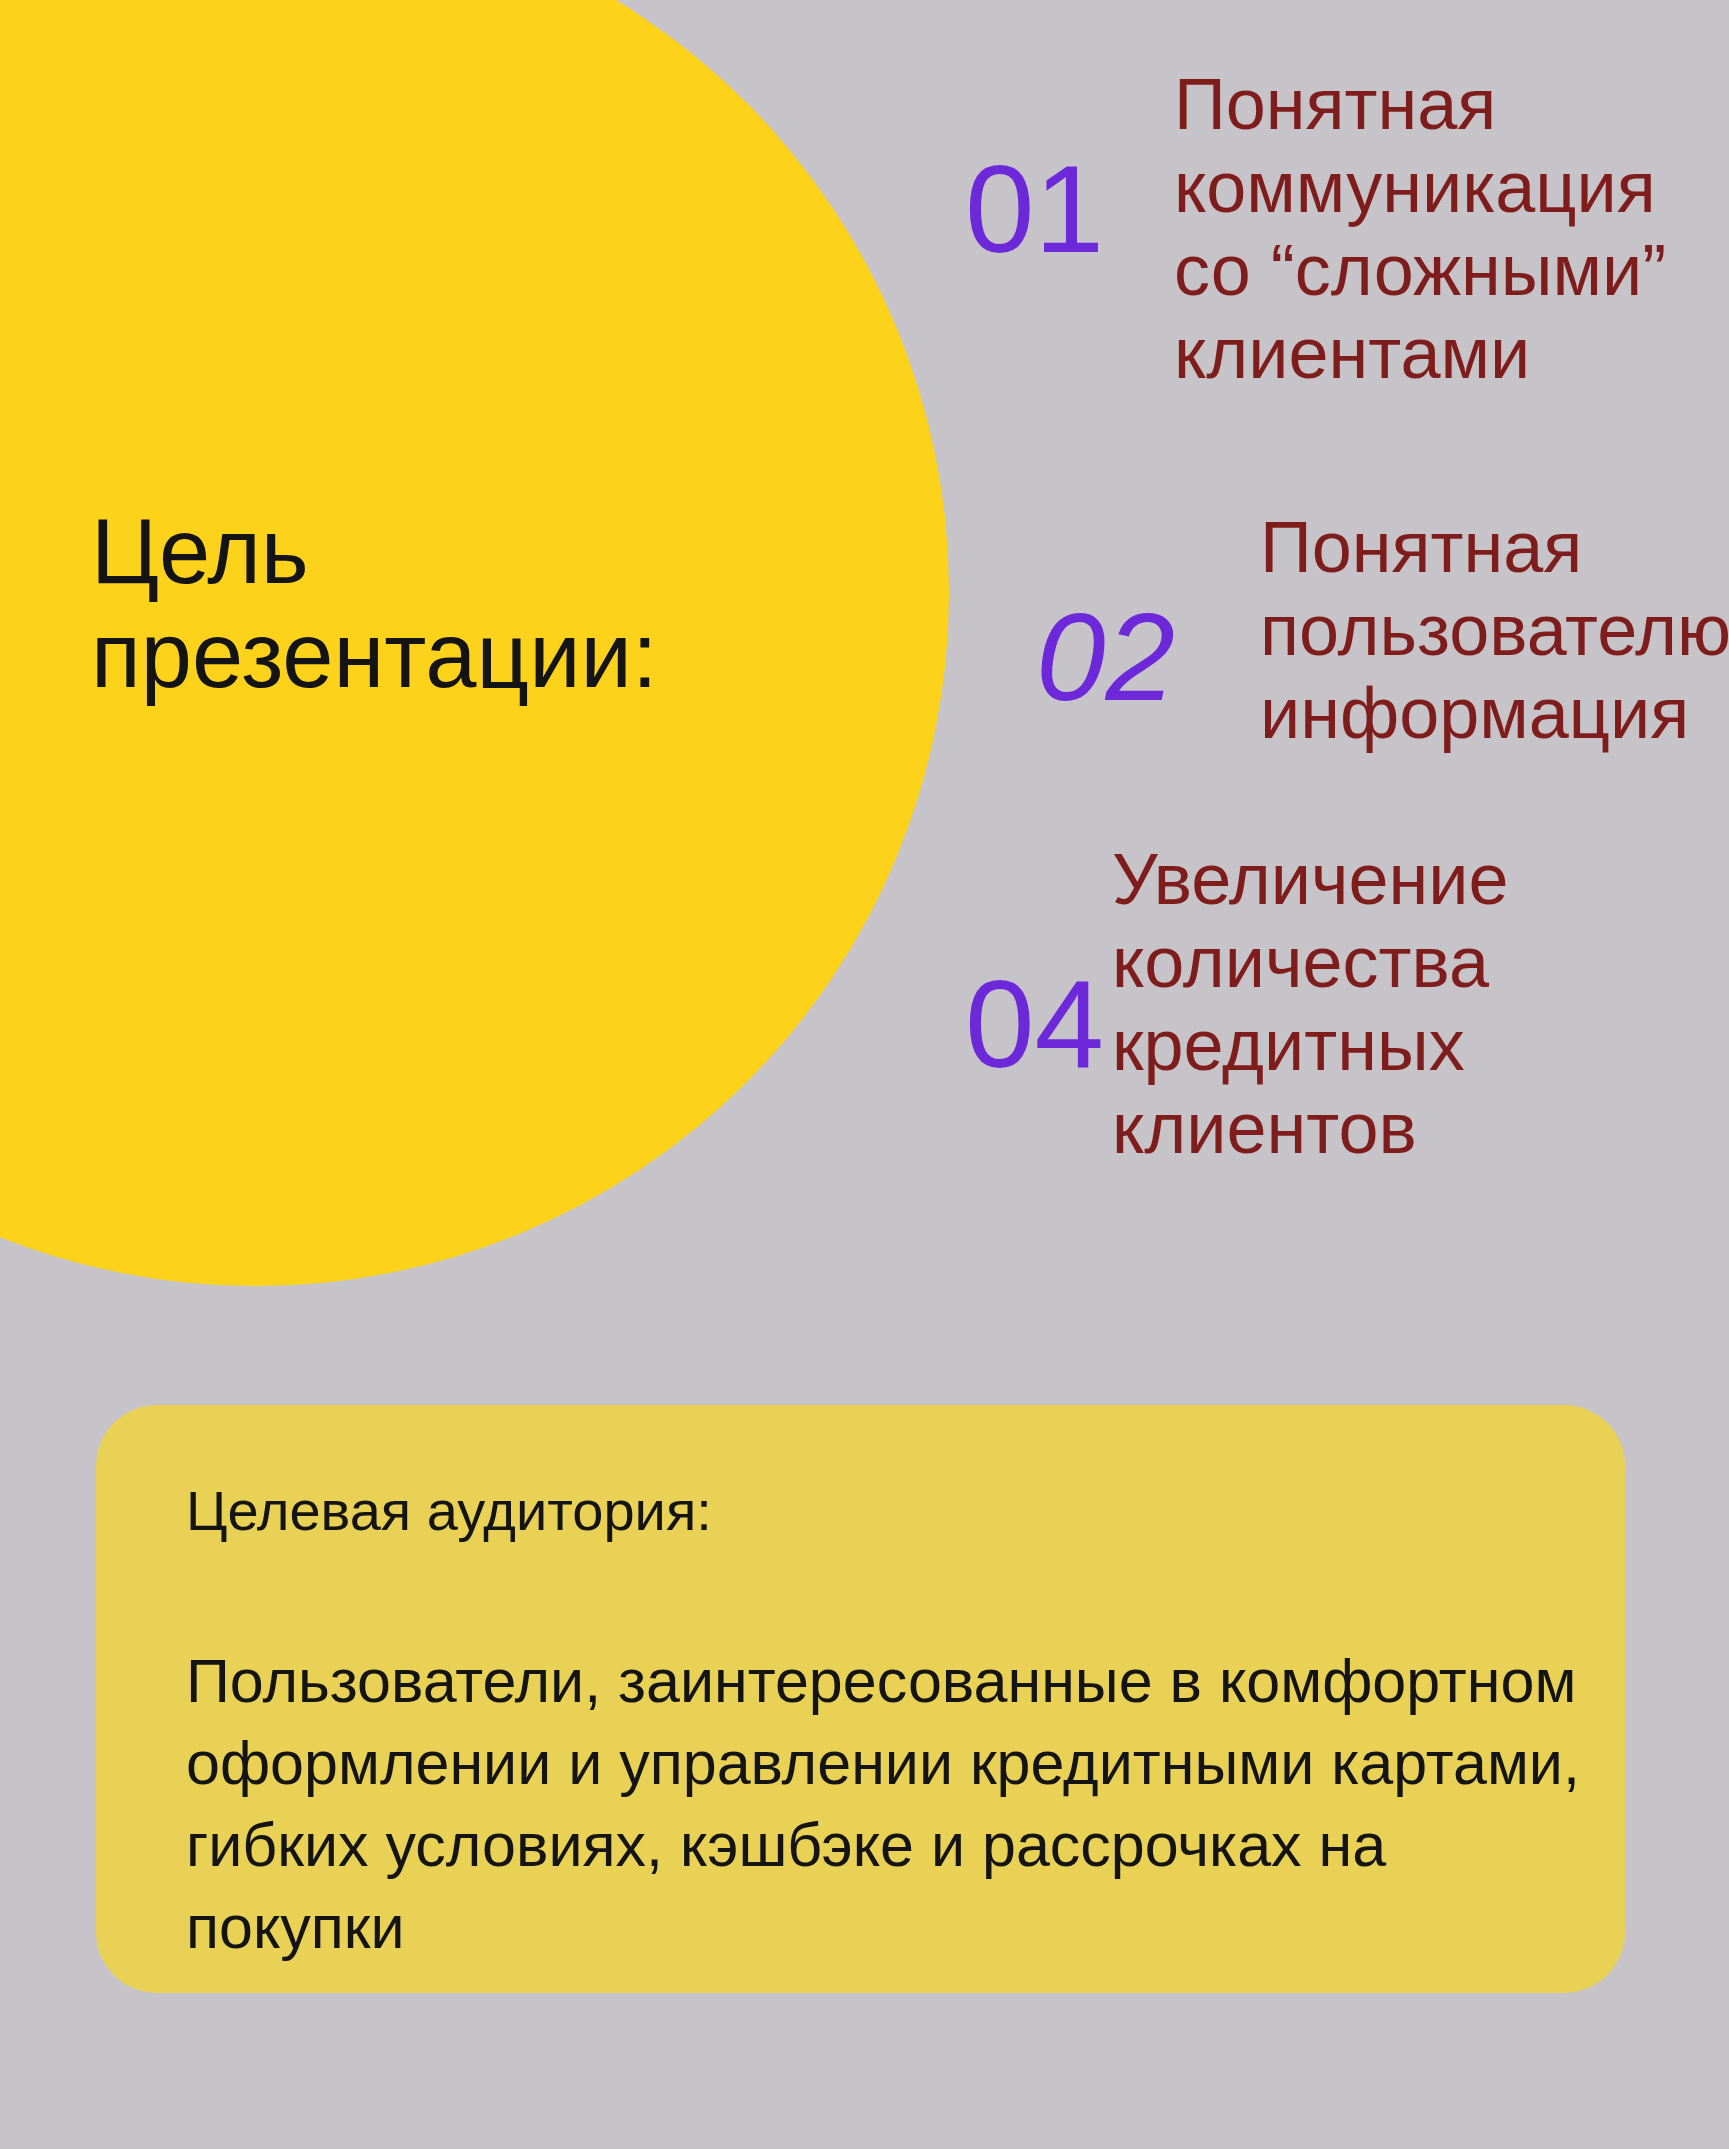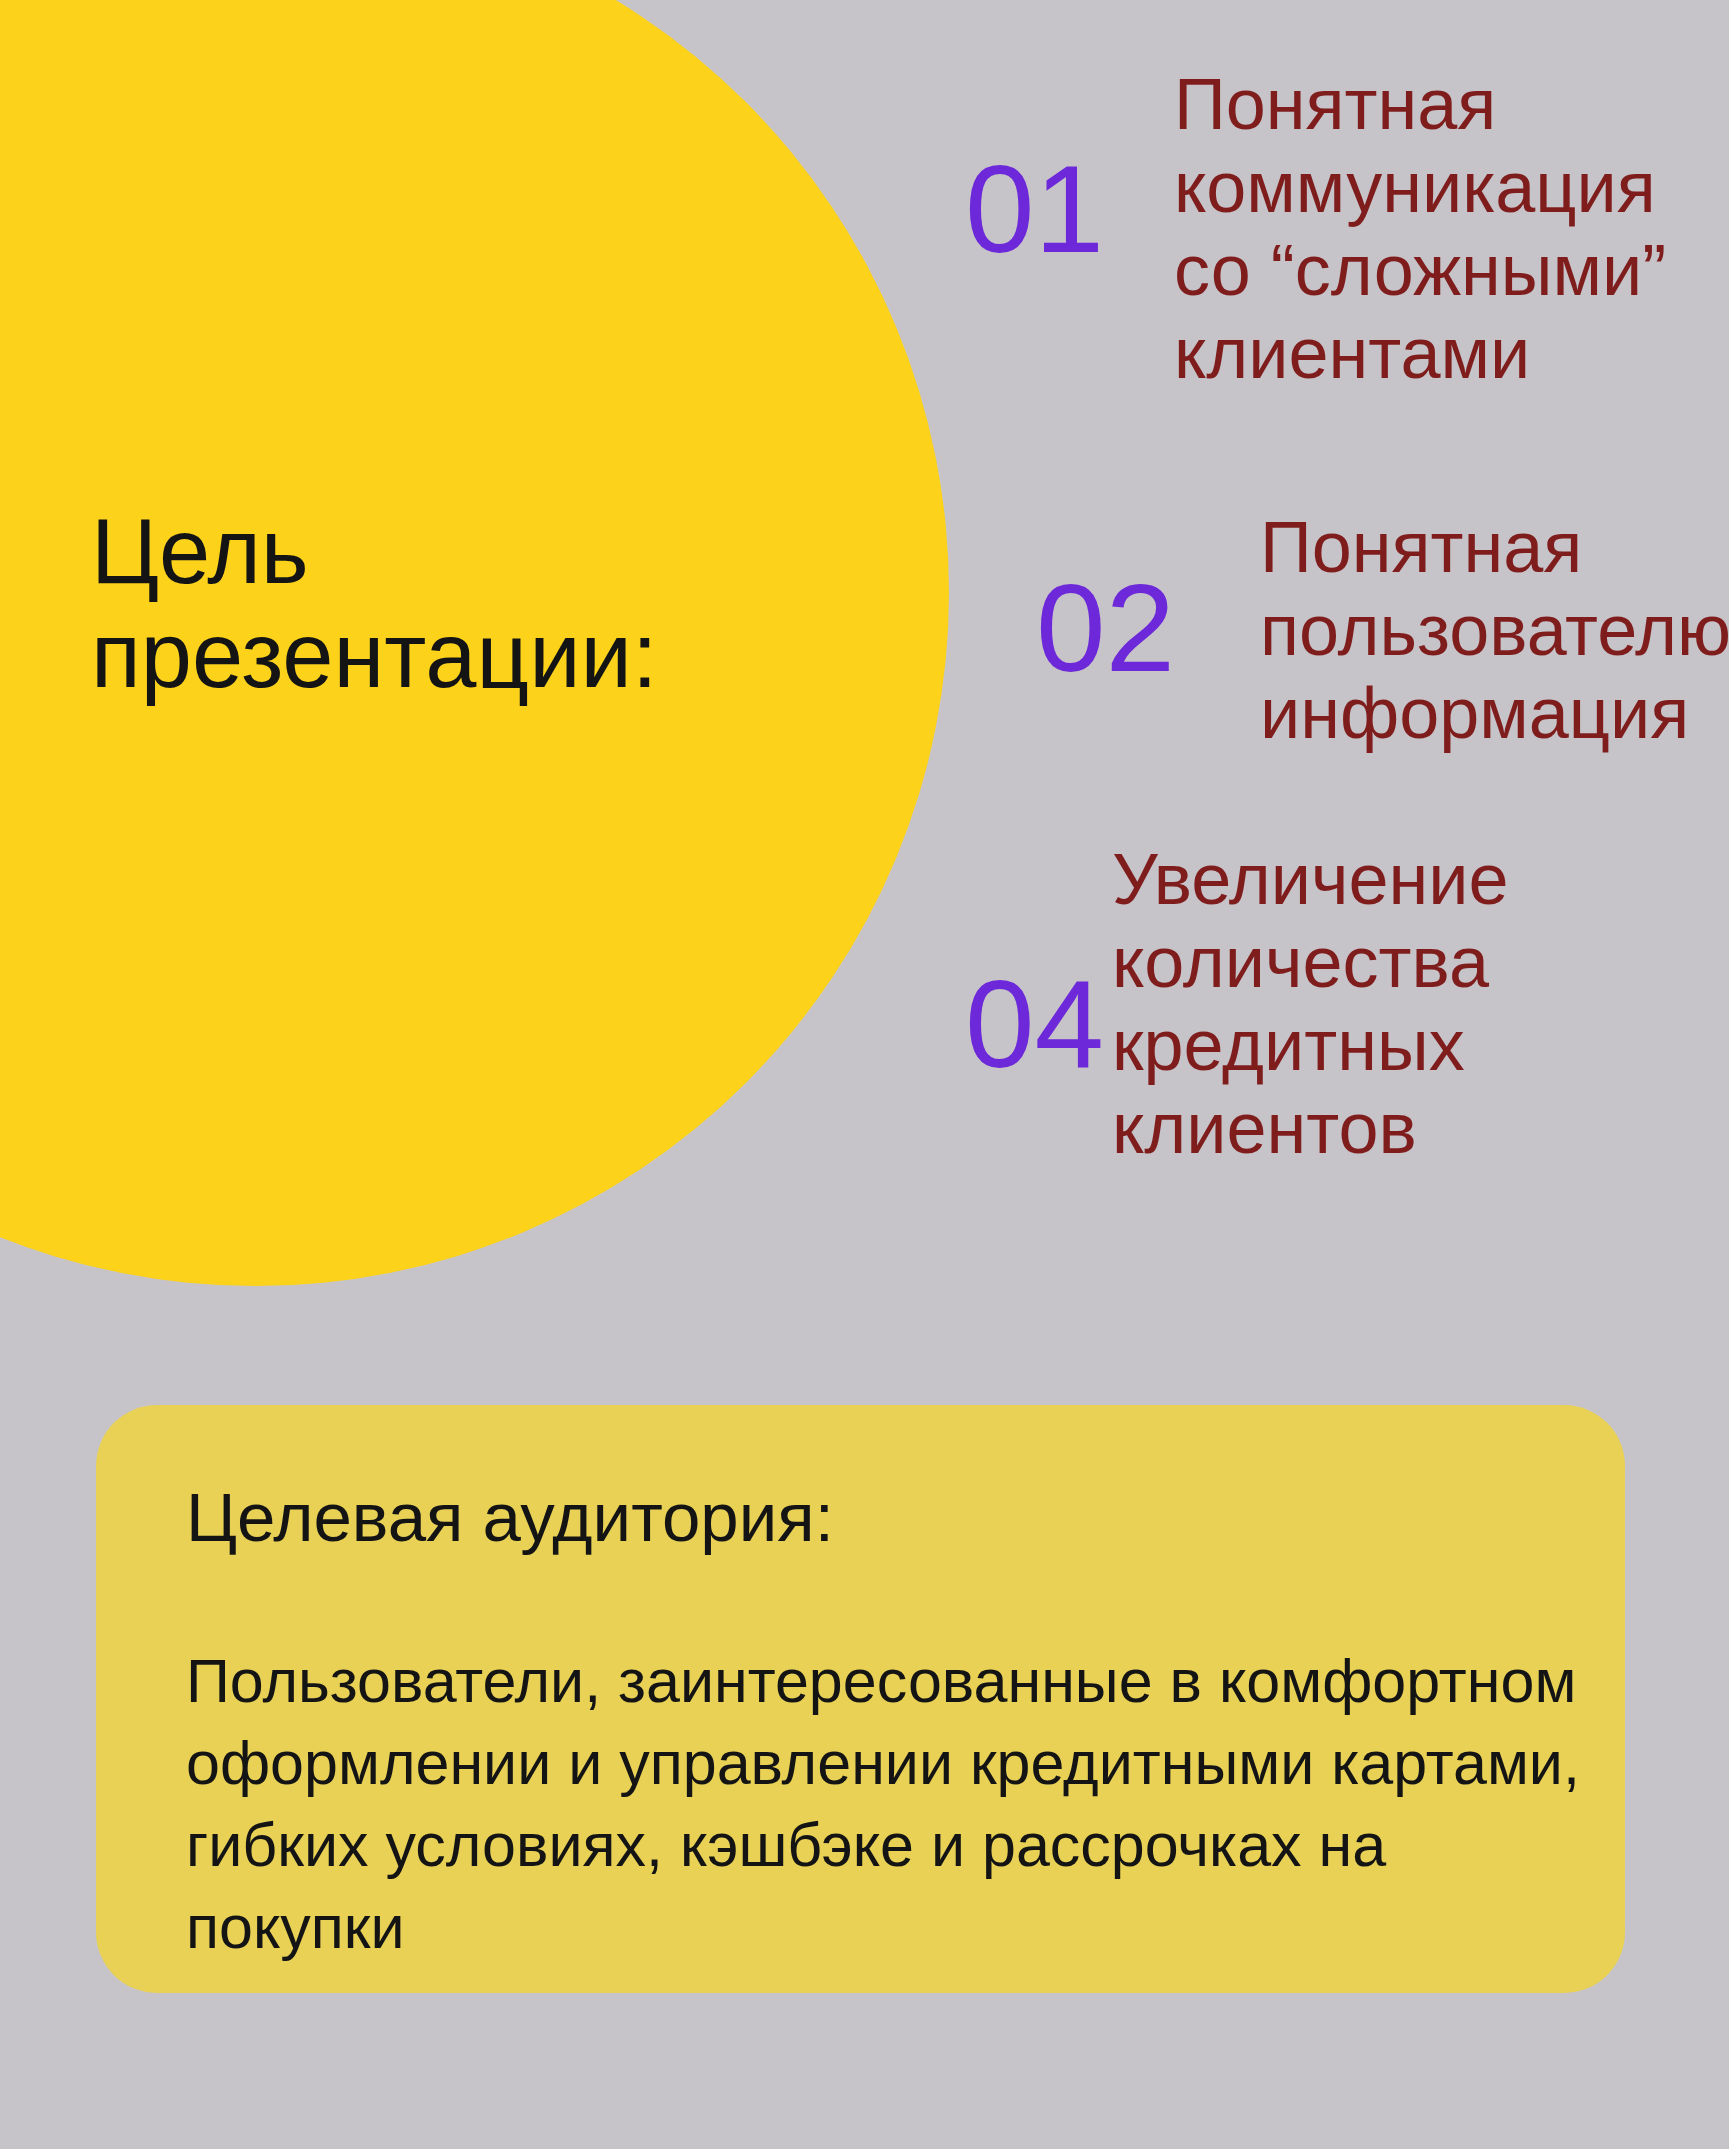--- a/index.html
+++ b/index.html
@@ -51,41 +51,41 @@
     position: absolute;
     font-size: 72px;
     line-height: 83px;
     color: #7f1d1d;
     white-space: pre-line;
   }
 
   .num-1 { left: 965px; top: 146px; }
   .txt-1 { left: 1174px; top: 63px; }
 
-  .num-2 { left: 1036px; top: 565px; }
+  .num-2 { left: 1036px; top: 594px; font-style: italic; }
   .txt-2 { left: 1260px; top: 506px; }
 
   .num-3 { left: 965px; top: 961px; }
   .txt-3 { left: 1112px; top: 838px; }
 
   
   .audience-card {
     position: absolute;
     left: 96px;
     top: 1405px;
     width: 1529px;
     height: 588px;
     border-radius: 61px;
     background: #E8D155;
   }
   .audience-heading {
     position: absolute;
     left: 90px;
     top: 75px;
-    font-size: 69px;
+    font-size: 56px;
     line-height: 1.1;
     color: #141414;
     text-align: center;
   }
   .audience-body {
     position: absolute;
     left: 90px;
     top: 235px;
     width: 1403px;
     font-size: 61px;

